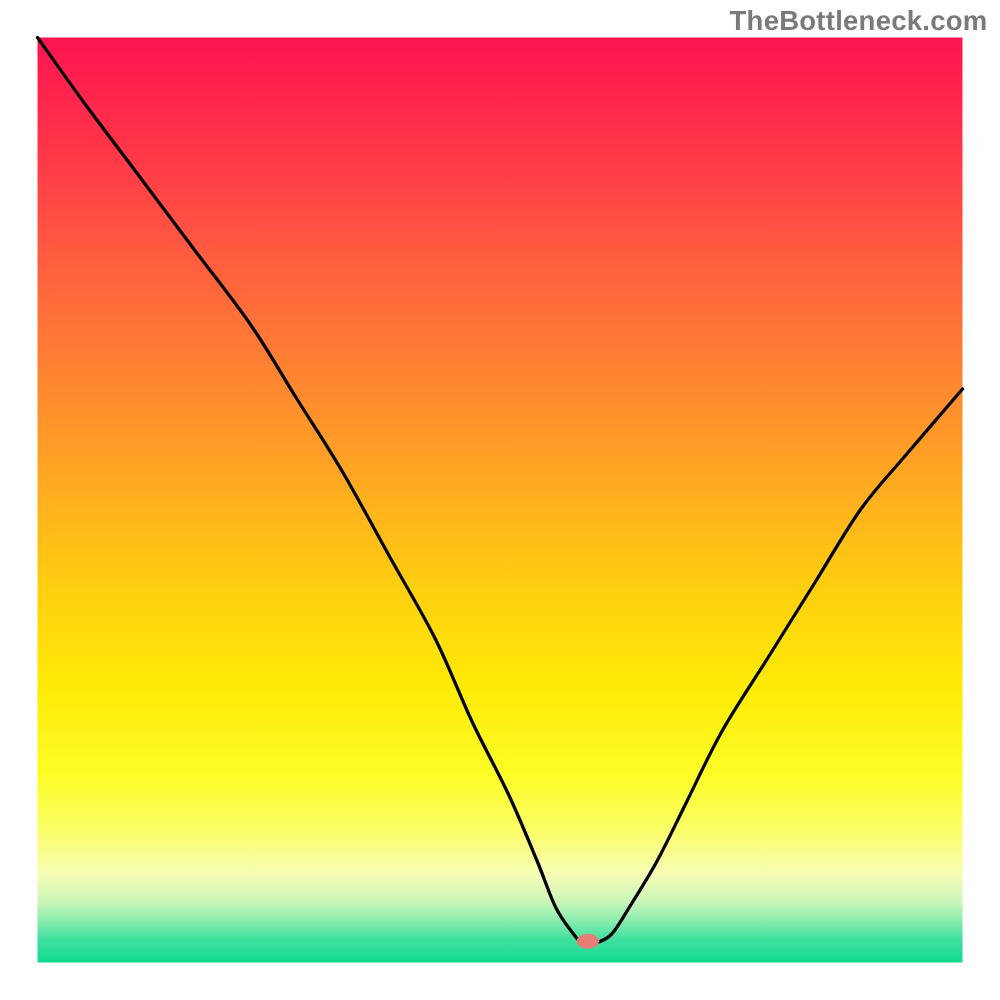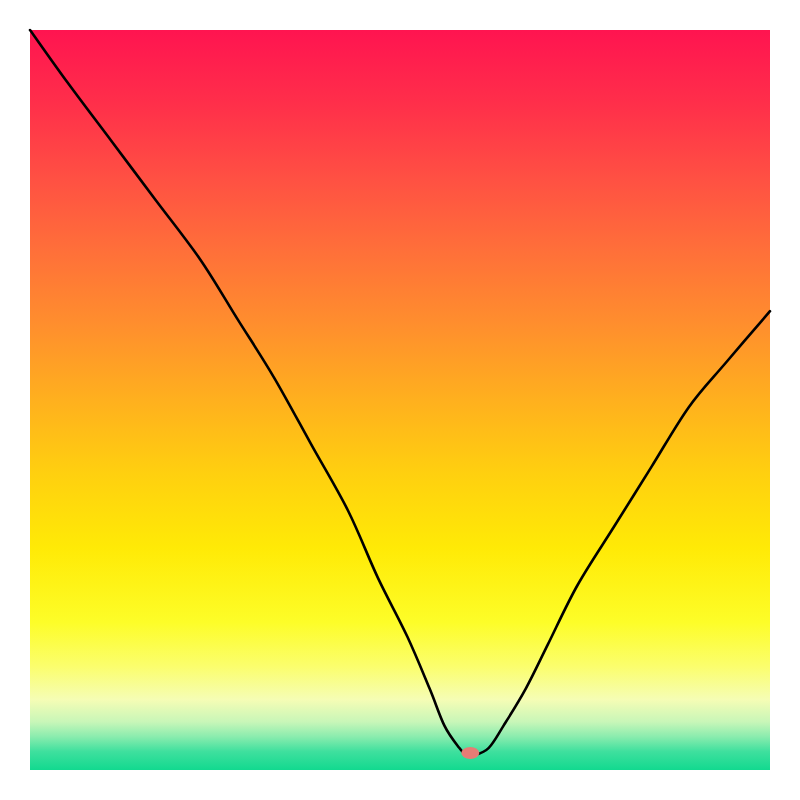--- a/index.html
+++ b/index.html
@@ -30,20 +30,21 @@
     left: 0;
     top: 0;
     width: 800px;
     height: 800px;
   }
 </style>
 </head>
 <body>
 
 <div class="container">
+  <div class="watermark">TheBottleneck.com</div>
   <svg class="plot" viewBox="0 0 800 800">
     <defs>
       <linearGradient id="bg-grad" x1="0" y1="0" x2="0" y2="1">
           <stop offset="0%" stop-color="#ff1450"></stop>
           <stop offset="10%" stop-color="#ff2f4a"></stop>
           <stop offset="20%" stop-color="#ff5043"></stop>
           <stop offset="30%" stop-color="#ff7039"></stop>
           <stop offset="40%" stop-color="#ff8f2d"></stop>
           <stop offset="50%" stop-color="#ffb01e"></stop>
           <stop offset="60%" stop-color="#ffd00f"></stop>

